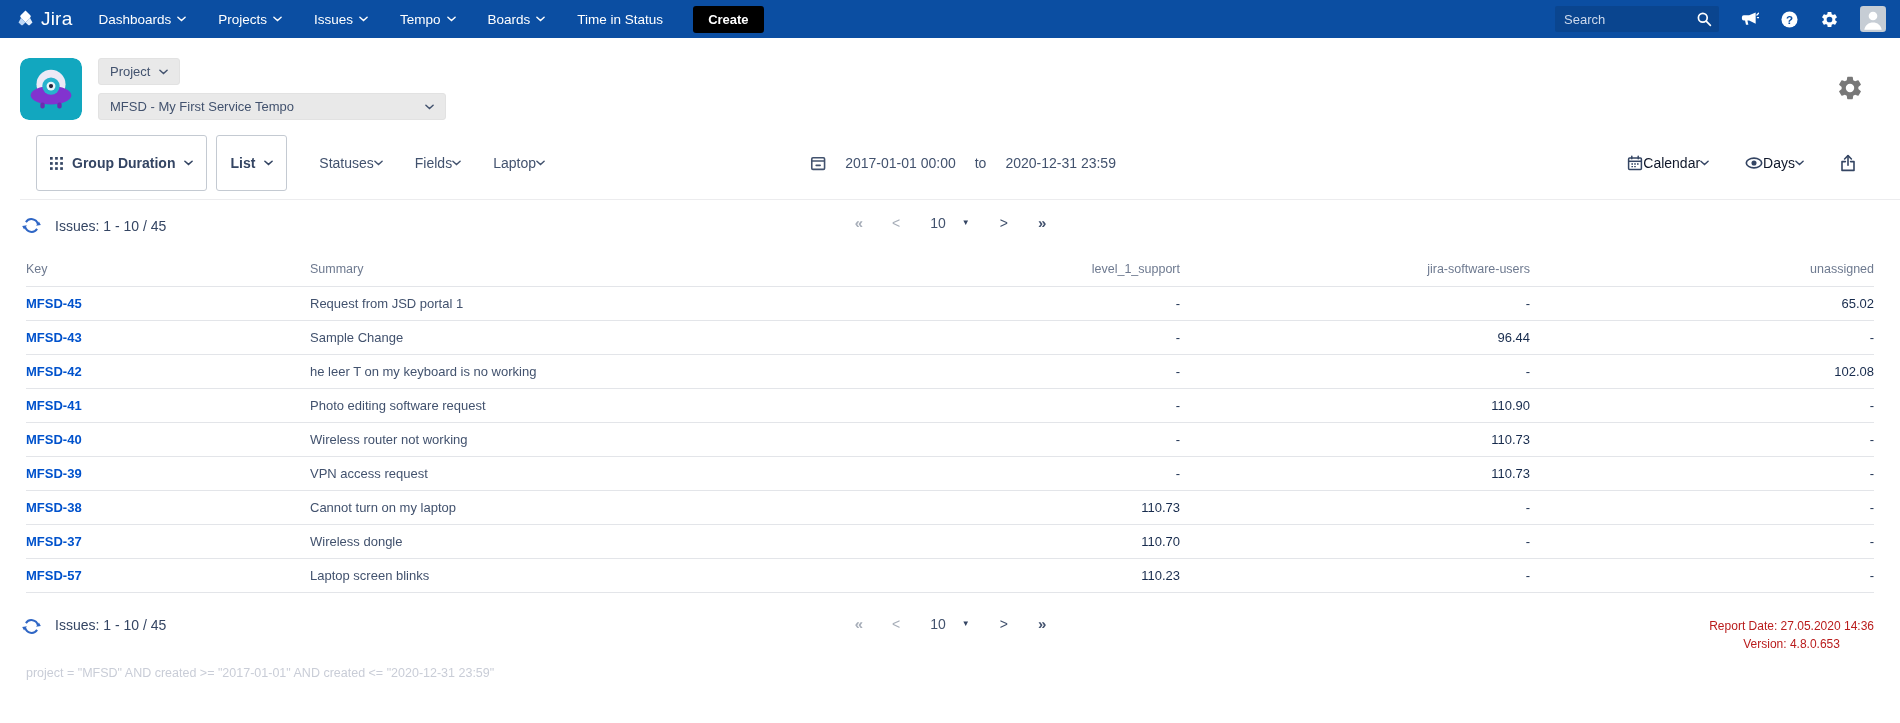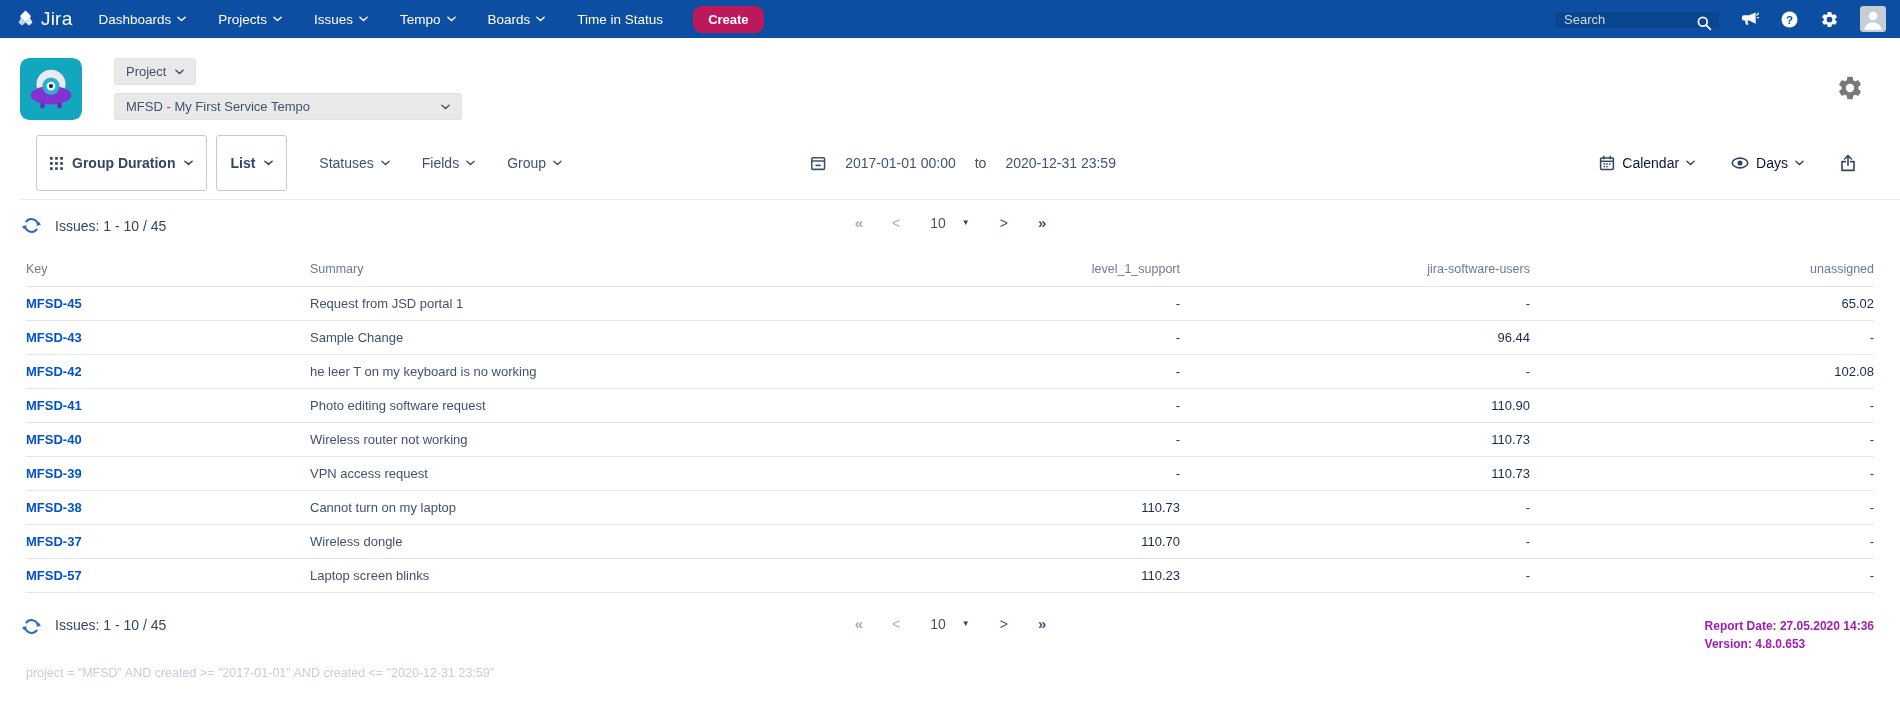--- a/index.html
+++ b/index.html
@@ -8,51 +8,51 @@
   .chev { width:9px; height:6px; flex:0 0 auto; }
   svg { display:block; }
 
   
   .navbar { height:38px; background:#0b4ea2; display:flex; align-items:center;
             padding:0 14px; color:#fff; }
   .brand { display:flex; align-items:center; gap:4px; margin-right:26px; cursor:pointer; }
   .brand-name { font-size:19px; font-weight:400; letter-spacing:.2px; }
   .nav-menus { display:flex; align-items:center; gap:32px; font-size:13.5px; }
   .nav-item { display:flex; align-items:center; gap:6px; cursor:pointer; white-space:nowrap; }
-  .create-btn { margin-left:30px; background:#be185d; color:#fff; border:none; border-radius:9px;
+  .create-btn { margin-left:30px; background:#000000; color:#fff; border:none; border-radius:3px;
                 font-size:13px; font-weight:700; padding:6px 15px; cursor:pointer;
                 font-family:"Liberation Sans",sans-serif; }
   .nav-right { margin-left:auto; display:flex; align-items:center; gap:21px; }
   .search-box { position:relative; width:164px; }
-  .search-box input { width:164px; height:16px; background:#0a458f; border:none; border-radius:2px;
+  .search-box input { width:164px; height:26px; background:#0a458f; border:none; border-radius:2px;
                       color:#fff; font-size:13px; padding:0 28px 0 9px;
                       font-family:"Liberation Sans",sans-serif; }
   .search-box input::placeholder { color:#cdd9ec; opacity:1; }
   .search-box .mag { position:absolute; right:7px; top:5px; }
   .nav-icon { cursor:pointer; }
 
   
   .header { position:relative; padding:20px 0 0 20px; }
-  .header-row { display:flex; align-items:flex-start; gap:32px; }
+  .header-row { display:flex; align-items:flex-start; gap:16px; }
   .proj-avatar { width:62px; height:62px; border-radius:9px; overflow:hidden; flex:0 0 auto; }
   .proj-controls { display:flex; flex-direction:column; gap:8px; }
   .gray-btn { background:#e9e9e9; border:1px solid #e2e2e2; border-radius:3px; color:#42526e;
               font-size:13px; padding:5px 11px; display:inline-flex; align-items:center; gap:9px;
               cursor:pointer; font-family:"Liberation Sans",sans-serif; }
   .proj-select { width:348px; justify-content:space-between; }
   .content-gear { position:absolute; top:36px; right:36px; color:#787878; cursor:pointer; }
 
   
   .toolbar { position:relative; display:flex; align-items:center; margin-top:24px;
              padding:0 44px 0 16px; height:38px; }
   .tb-btn { background:#fff; border:1px solid #c4cad2; border-radius:3px; color:#344563;
             font-size:14px; font-weight:700; padding:19px 13px; display:inline-flex;
             align-items:center; gap:9px; cursor:pointer; font-family:"Liberation Sans",sans-serif; }
   .tb-btn + .tb-btn { margin-left:9px; }
-  .tb-link { color:#42526e; font-size:14px; display:inline-flex; align-items:center; gap:7px;
+  .tb-link { color:#42526e; font-size:14px; display:inline-flex; align-items:center; 
              margin-left:32px; cursor:pointer; white-space:nowrap; }
   .date-range { position:absolute; left:50%; top:50%; transform:translate(-49%,-50%);
                 display:flex; align-items:center; gap:19px; color:#42526e; font-size:14px;
                 cursor:pointer; white-space:nowrap; }
   .tb-right { margin-left:auto; display:flex; align-items:center; gap:36px; color:#344563; }
   .tb-right .tb-link { margin-left:0; color:#0f172a; }
   .header-sep { border-bottom:1px solid #ececee; margin-top:17px; }
 
   
   .issues-bar { position:relative; display:flex; align-items:center; padding:16px 26px 10px 22px; }
@@ -73,21 +73,21 @@
   .report th.num, .report td.num { text-align:right; }
   .report td { font-size:13px; padding:9px 0; border-bottom:1px solid #e3e5e9; color:#42526e;
                overflow:hidden; white-space:nowrap; }
   .report td.key { color:#0052cc; font-weight:700; cursor:pointer; }
   .report td.num { color:#172b4d; }
   .report tr.hl { background:#f5f5f5; }
 
   
   .footer-bar { position:relative; display:flex; align-items:flex-start; padding:24px 26px 0 22px; }
   .footer-bar .pager { top:22px; }
-  .report-meta { margin-left:auto; text-align:left; color:#a21caf; font-size:12px; line-height:18px;font-weight:bold; }
+  .report-meta { margin-left:auto; text-align:center; color:#b91c1c; font-size:12px; line-height:18px; }
   .jql { margin:13px 0 0 26px; color:#c9cdd7; font-size:12.5px; }
 </style>
 </head>
 <body>
 
 <div class="navbar">
   <div class="brand">
     <span>
       <svg width="23" height="23" viewBox="0 0 24 24">
         <path fill="#ffffff" d="M12 2.6l5 5a1.6 1.6 0 0 1 0 2.3L12 15 7 9.9a1.6 1.6 0 0 1 0-2.3z"></path>
@@ -238,21 +238,21 @@
           <path d="M1 1l4 3.6L9 1" fill="none" stroke="#42526e" stroke-width="1.6" stroke-linecap="round"></path>
         </svg>
     </span>
     <span class="tb-link">
       <span>Fields</span>
       <svg class="chev" viewBox="0 0 10 6">
           <path d="M1 1l4 3.6L9 1" fill="none" stroke="#42526e" stroke-width="1.6" stroke-linecap="round"></path>
         </svg>
     </span>
     <span class="tb-link">
-      <span>Group</span>
+      <span>Laptop</span>
       <svg class="chev" viewBox="0 0 10 6">
           <path d="M1 1l4 3.6L9 1" fill="none" stroke="#42526e" stroke-width="1.6" stroke-linecap="round"></path>
         </svg>
     </span>
 
     <span class="date-range">
       <svg width="16" height="16" viewBox="0 0 16 16">
         <rect x="1.6" y="2.8" width="12.8" height="11.6" rx="1.2" fill="none" stroke="#42526e" stroke-width="1.6"></rect>
         <path d="M1.6 6h12.8" stroke="#42526e" stroke-width="1.6"></path>
         <path d="M6 10.4h4" stroke="#42526e" stroke-width="1.6" stroke-linecap="round"></path>

